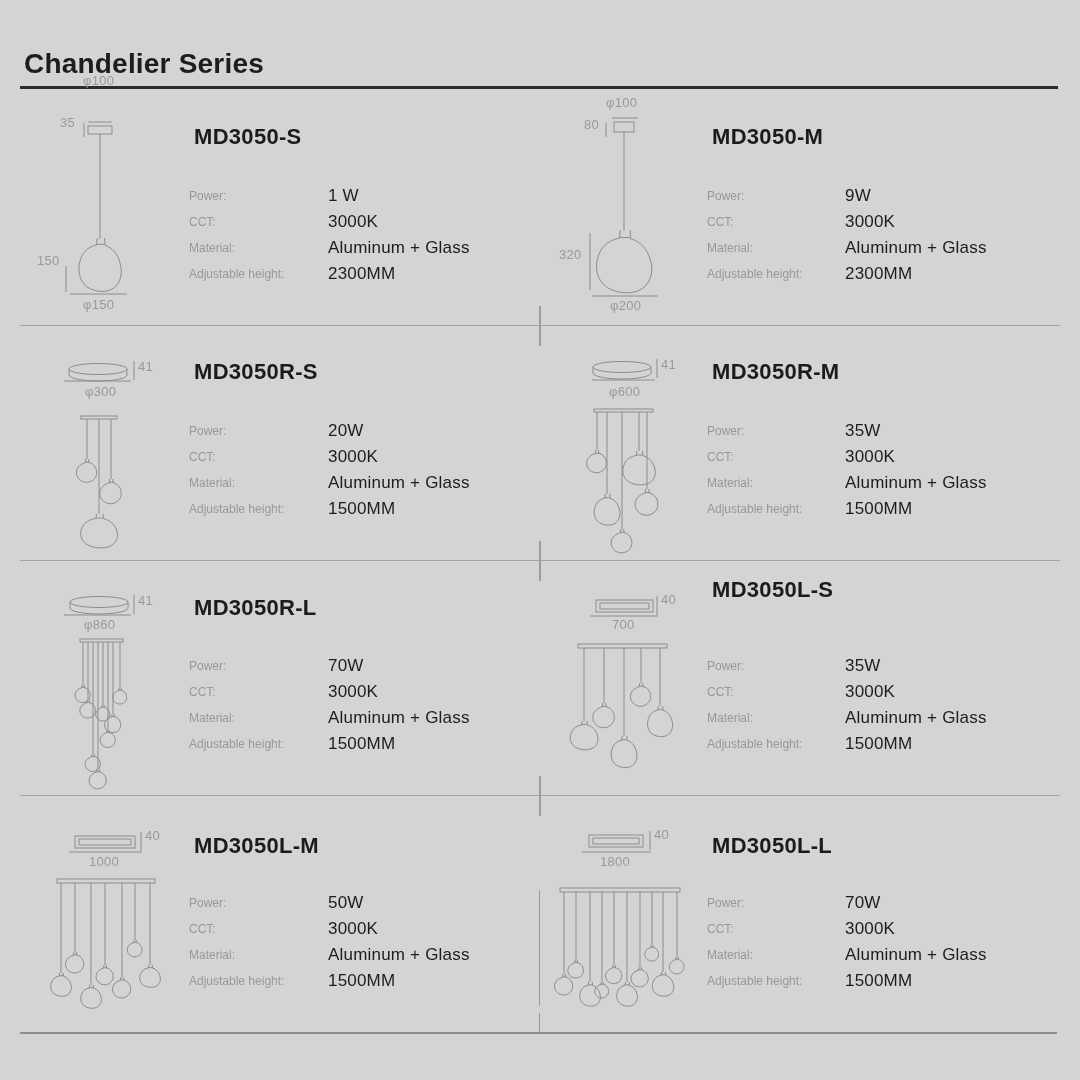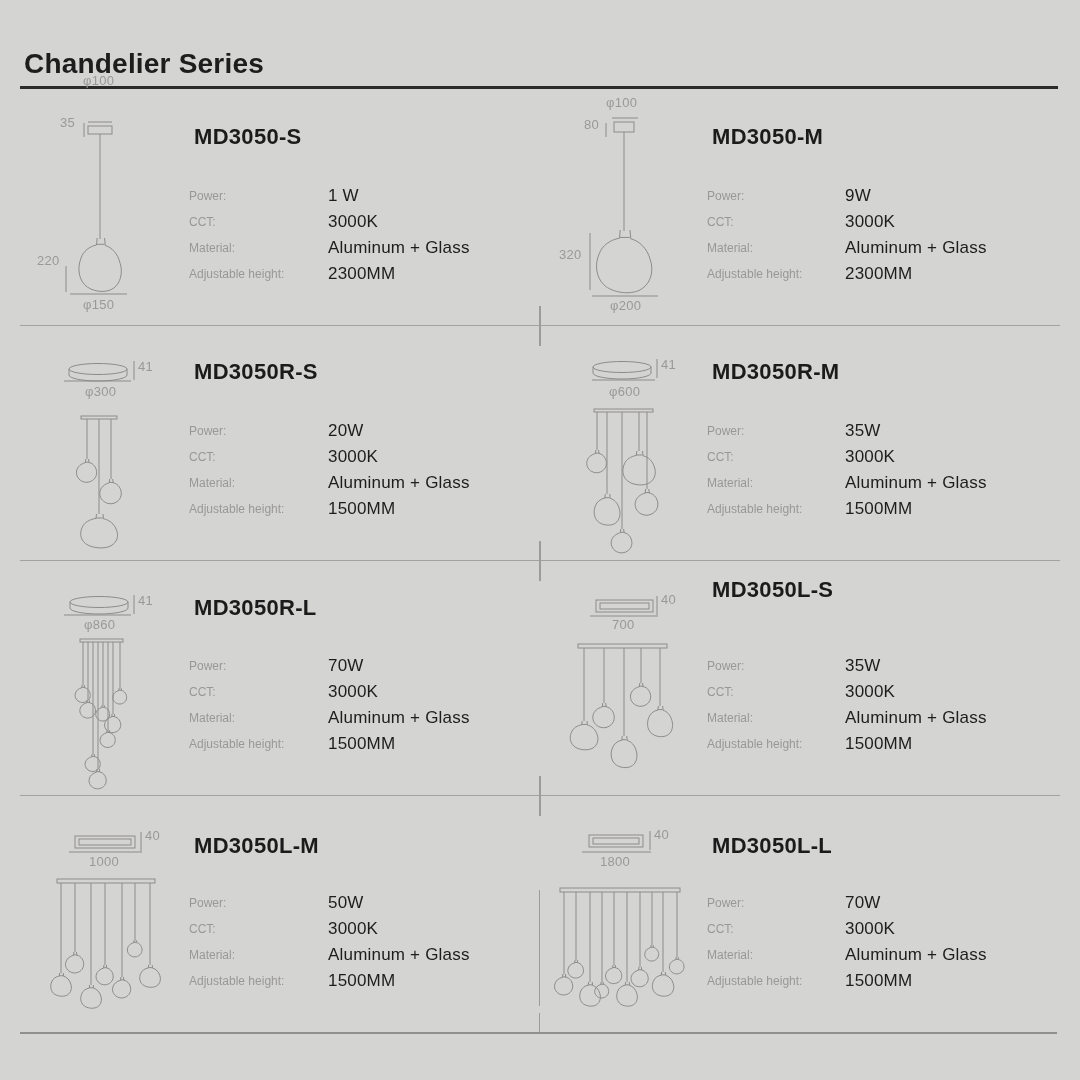--- a/index.html
+++ b/index.html
@@ -182,21 +182,21 @@
         <use href="#blobB" transform="translate(652,945) scale(0.55)"></use>
       <line x1="663" y1="892" x2="663" y2="972"></line>
         <use href="#blobA" transform="translate(663,972) scale(0.58,0.52)"></use>
       <line x1="677" y1="892" x2="677" y2="957"></line>
         <use href="#blobB" transform="translate(677,957) scale(0.58)"></use>
     </g>
   </svg>
 
   <span class="dim" style="left:83px;top:73px">φ100</span>
   <span class="dim" style="left:60px;top:115px">35</span>
-  <span class="dim" style="left:37px;top:253px">220</span>
+  <span class="dim" style="left:37px;top:253px">150</span>
   <span class="dim" style="left:83px;top:297px">φ150</span>
 
   <span class="dim" style="left:606px;top:95px">φ100</span>
   <span class="dim" style="left:584px;top:117px">80</span>
   <span class="dim" style="left:559px;top:247px">320</span>
   <span class="dim" style="left:610px;top:298px">φ200</span>
 
   <span class="dim" style="left:85px;top:384px">φ300</span>
   <span class="dim" style="left:138px;top:359px">41</span>
 

